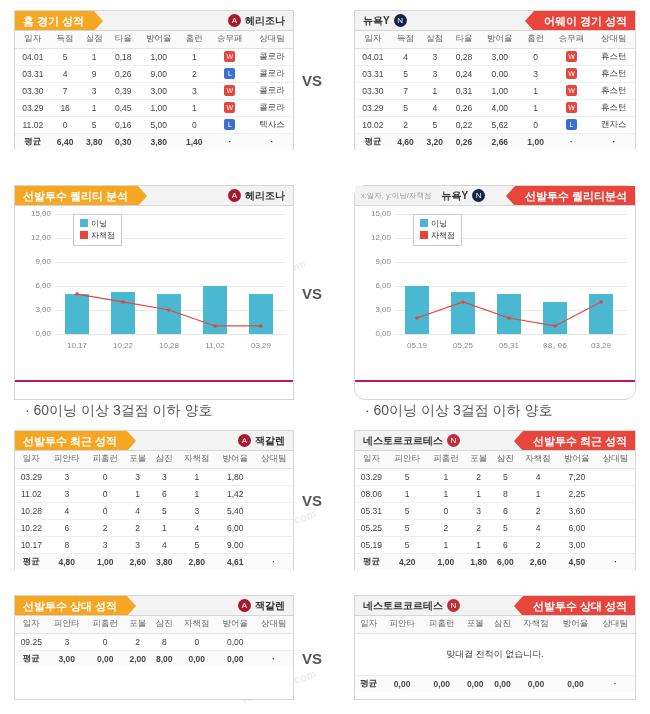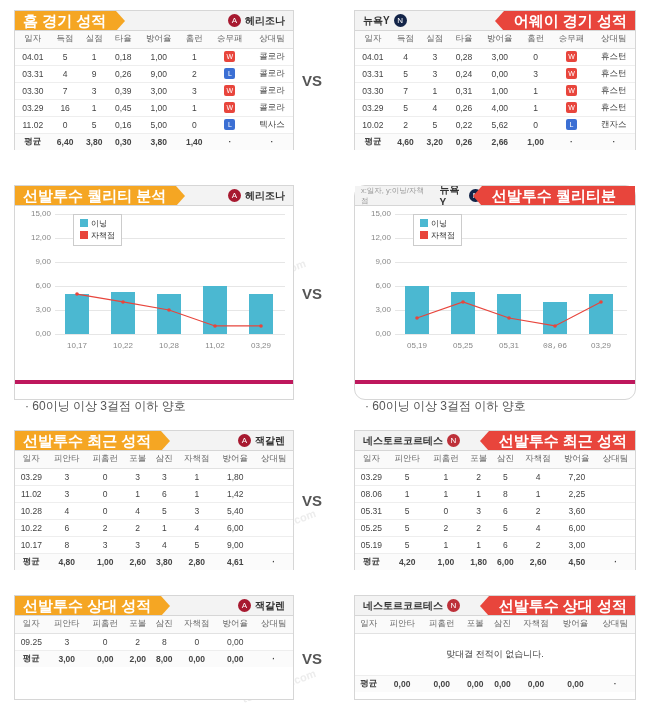--- a/index.html
+++ b/index.html
@@ -26,21 +26,21 @@
     align-items: center;
     height: 20px;
     background: #f3f3f3;
     border-bottom: 1px solid #d6d6d6;
     position: relative;
     overflow: hidden;
   }
   .tag {
     background: #f5a623;
     color: #fff;
-    font-size: 15px;
+    font-size: 11px;
     font-weight: bold;
     height: 20px;
     line-height: 20px;
     padding: 0 10px 0 8px;
     position: relative;
   }
   .tag.red { background: #e8453c; }
   .tag:after {
     content: "";
     position: absolute;
@@ -151,21 +151,21 @@
   .ylab {
     position: absolute; left: -36px; width: 32px;
     text-align: right; font-size: 8px; color: #888;
     transform: translateY(-5px);
   }
   .bar { position: absolute; bottom: 0; background: #4bb8d1; width: 24px; }
   .xlab {
     position: absolute; bottom: -16px; font-size: 8px; color: #888;
     text-align: center; width: 40px;
   }
-  .note { font-size: 12px; color: #555; padding: 14px 10px; border-top: 4px solid #be185d;}
+  .note { font-size: 14px; color: #555; padding: 20px 10px; border-top: 2px solid #be185d;}
   .smallnote { font-size: 7.5px; color:#999; }
   .nodata { text-align: center; font-size: 9px; color: #555; padding: 14px 0; }
 
   
   .wm {
     position: absolute;
     color: rgba(150,150,150,0.18);
     font-size: 11px;
     font-weight: bold;
     transform: rotate(-20deg);

